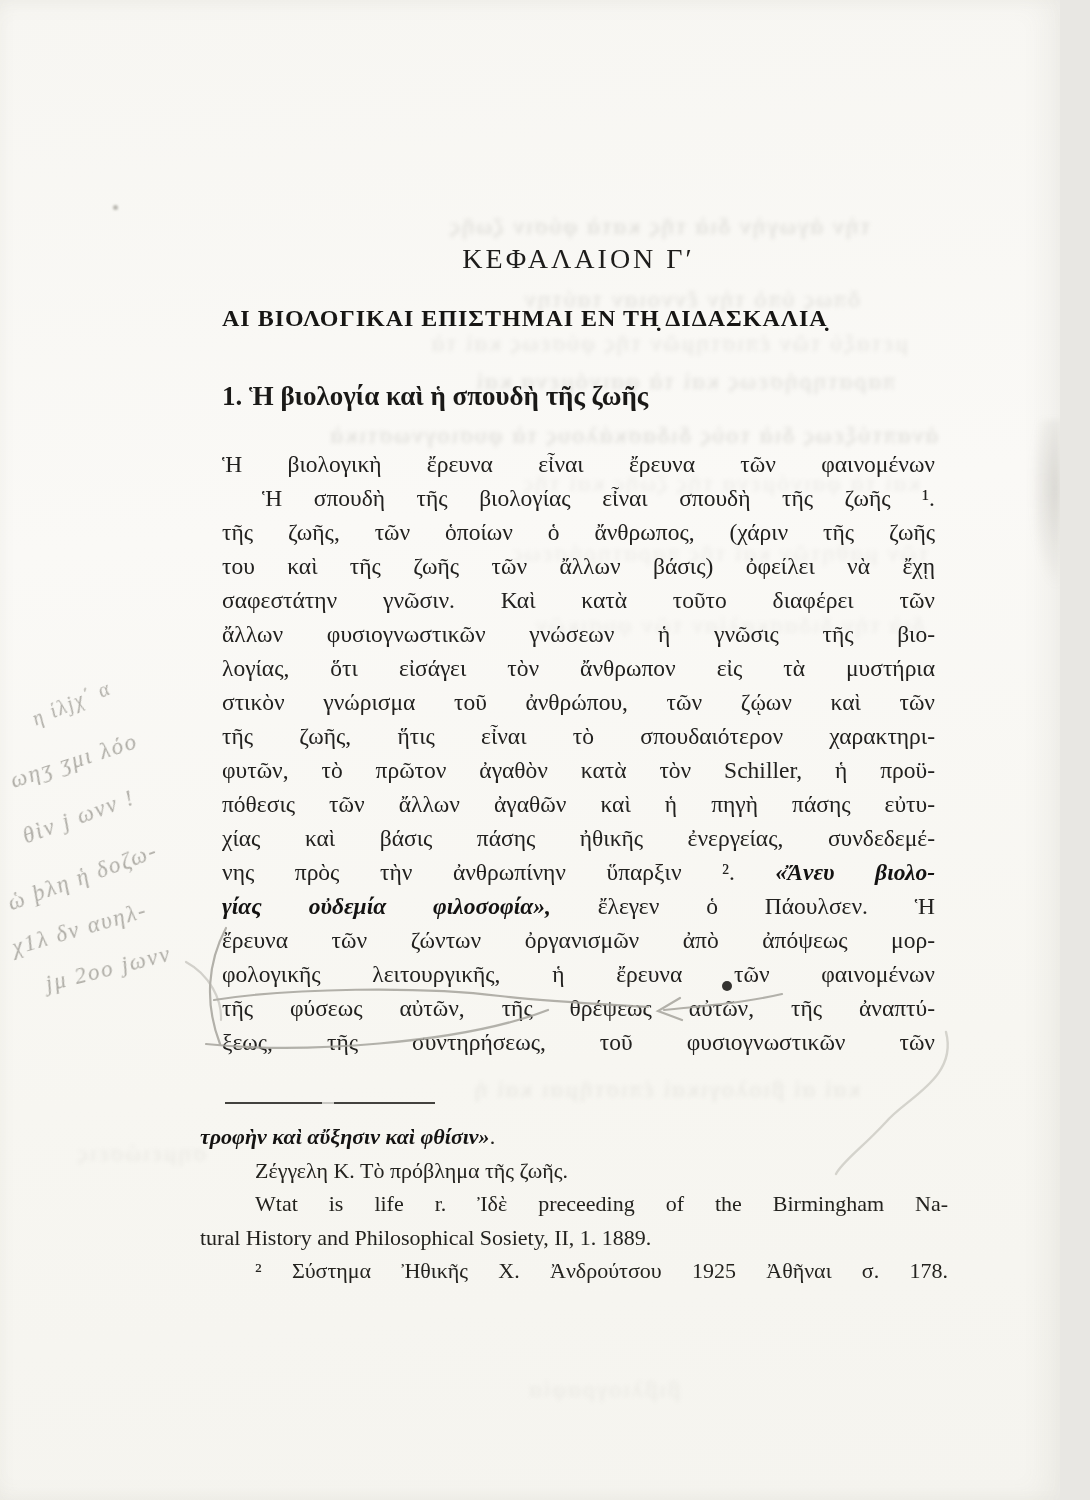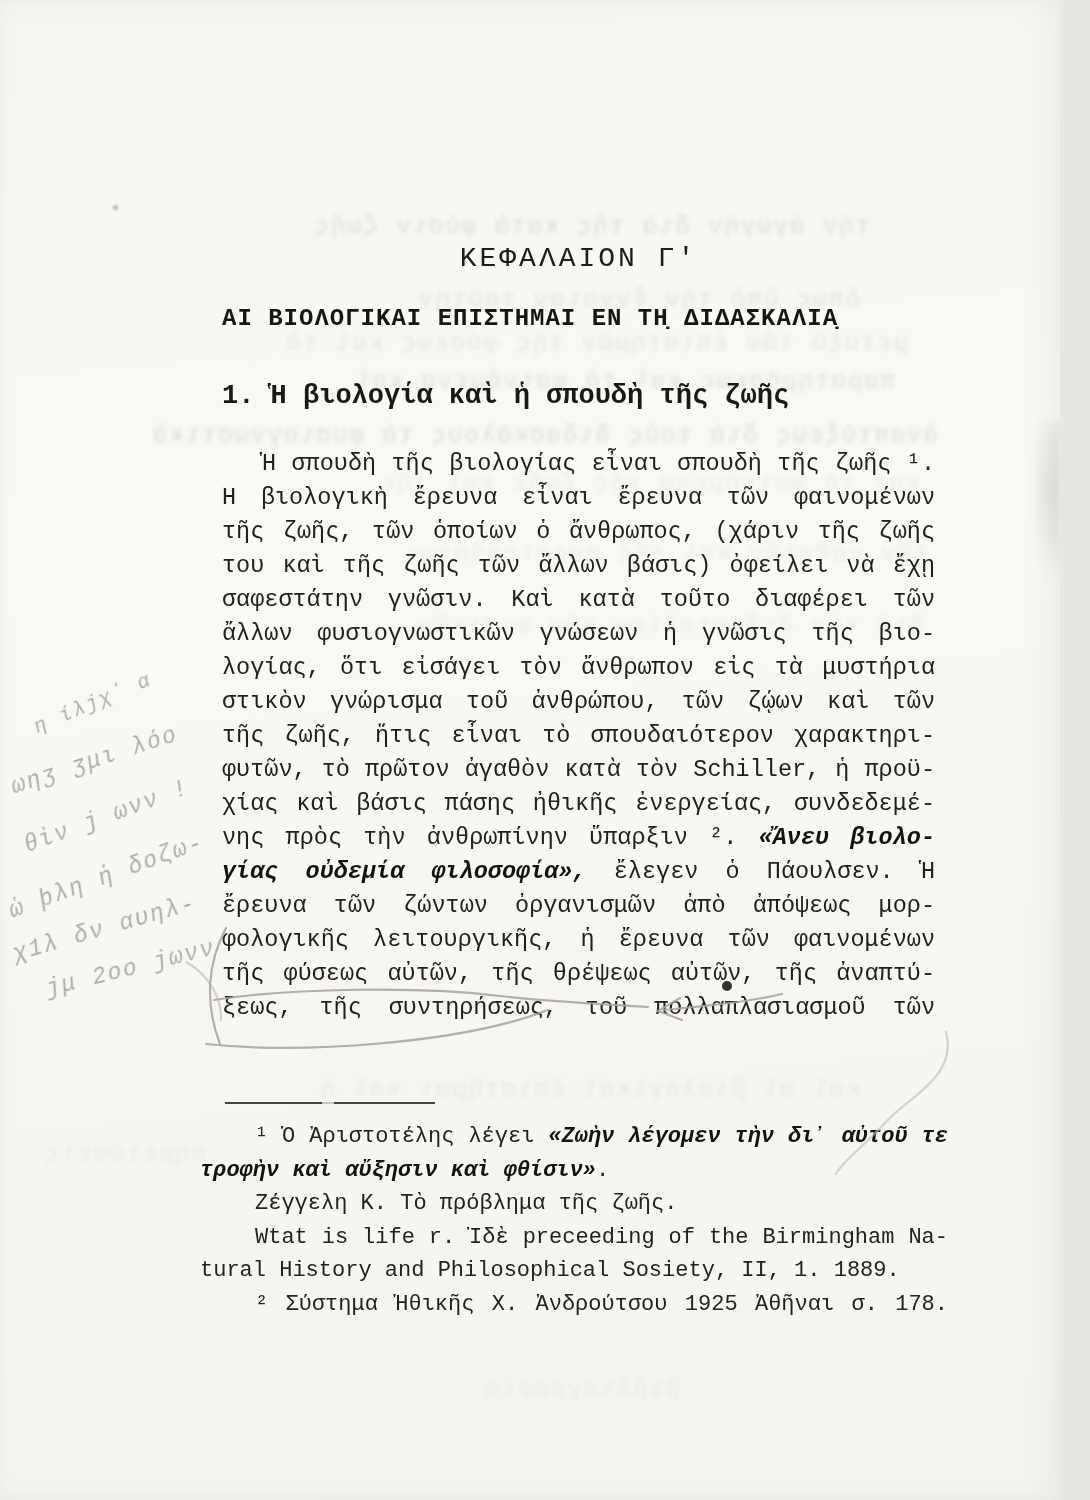--- a/index.html
+++ b/index.html
@@ -1,19 +1,19 @@
 <!DOCTYPE html>
 <html><head>
 <meta charset="utf-8">
 <style>
   html,body{margin:0;padding:0;background:#e8e7e3;}
   .page{
     position:relative; width:1060px; height:1500px; overflow:hidden;
     background:linear-gradient(175deg,#f7f6f2 0%, #faf9f6 35%, #f7f6f1 70%, #f5f4ef 100%);
-    font-family:Liberation Mono, monospace; color:#232220;
+    font-family:Liberation Serif, serif; color:#232220;
     box-shadow:inset -14px 0 26px rgba(120,115,100,0.07), inset 4px 0 14px rgba(120,115,100,0.04);
   }
   
   .ghosts{position:absolute; inset:0; pointer-events:none;}
   .ghost{
     position:absolute; transform:scaleX(-1); filter:blur(2.3px);
     color:#96948c; font-size:24px; letter-spacing:2px; white-space:nowrap;
     overflow:hidden; height:30px;
   }
   .ghost:nth-of-type(1){top:213px; left:300px; width:570px; opacity:.30;}
@@ -97,42 +97,42 @@
       <div class="ghost">βιβλιογραφία</div>
     </div>
   <div class="edge-smudge"></div>
   <div class="speck" style="left:113px; top:205px;"></div>
 
   <div class="title">ΚΕΦΑΛΑΙΟΝ  Γ′</div>
   <div class="heading">ΑΙ ΒΙΟΛΟΓΙΚΑΙ ΕΠΙΣΤΗΜΑΙ ΕΝ ΤΗ̣ ΔΙΔΑΣΚΑΛΙΑ̣</div>
   <div class="subheading">1. Ἡ βιολογία καὶ ἡ σπουδὴ τῆς ζωῆς</div>
 
   <div class="body-lines" id="body-lines">
+      <div class="bline"><span>Ἡ βιολογικὴ ἔρευνα εἶναι ἔρευνα τῶν φαινομένων</span></div>
       <div class="bline ind"><span>Ἡ σπουδὴ τῆς βιολογίας εἶναι σπουδὴ τῆς ζωῆς ¹.</span></div>
-      <div class="bline"><span>Ἡ βιολογικὴ ἔρευνα εἶναι ἔρευνα τῶν φαινομένων</span></div>
       <div class="bline"><span>τῆς ζωῆς, τῶν ὁποίων ὁ ἄνθρωπος, (χάριν τῆς ζωῆς</span></div>
       <div class="bline"><span>του καὶ τῆς ζωῆς τῶν ἄλλων βάσις) ὀφείλει νὰ ἔχῃ</span></div>
       <div class="bline"><span>σαφεστάτην γνῶσιν. Καὶ κατὰ τοῦτο διαφέρει τῶν</span></div>
       <div class="bline"><span>ἄλλων φυσιογνωστικῶν γνώσεων ἡ γνῶσις τῆς βιο-</span></div>
       <div class="bline"><span>λογίας, ὅτι εἰσάγει τὸν ἄνθρωπον εἰς τὰ μυστήρια</span></div>
       <div class="bline"><span>στικὸν γνώρισμα τοῦ ἀνθρώπου, τῶν ζῴων καὶ τῶν</span></div>
       <div class="bline"><span>τῆς ζωῆς, ἥτις εἶναι τὸ σπουδαιότερον χαρακτηρι-</span></div>
       <div class="bline"><span>φυτῶν, τὸ πρῶτον ἀγαθὸν κατὰ τὸν Schiller, ἡ προϋ-</span></div>
+      <div class="bline"><span>πόθεσις τῶν ἄλλων ἀγαθῶν καὶ ἡ πηγὴ πάσης εὐτυ-</span></div>
       <div class="bline"><span>χίας καὶ βάσις πάσης ἠθικῆς ἐνεργείας, συνδεδεμέ-</span></div>
       <div class="bline"><span>νης πρὸς τὴν ἀνθρωπίνην ὕπαρξιν ². </span><span class="bi">«Ἄνευ βιολο-</span></div>
       <div class="bline"><span class="bi">γίας οὐδεμία φιλοσοφία»,</span><span> ἔλεγεν ὁ Πάουλσεν. Ἡ</span></div>
       <div class="bline"><span>ἔρευνα τῶν ζώντων ὀργανισμῶν ἀπὸ ἀπόψεως μορ-</span></div>
       <div class="bline"><span>φολογικῆς λειτουργικῆς, ἡ ἔρευνα τῶν φαινομένων</span></div>
       <div class="bline"><span>τῆς φύσεως αὐτῶν, τῆς θρέψεως αὐτῶν, τῆς ἀναπτύ-</span></div>
-      <div class="bline"><span>ξεως, τῆς συντηρήσεως, τοῦ πολλαπλασιασμοῦ τῶν</span></div>
+      <div class="bline"><span>ξεως, τῆς συντηρήσεως, τοῦ φυσιογνωστικῶν τῶν</span></div>
     </div>
 
   <div class="footrule"></div>
   <div class="footnotes" id="footnotes">
-      <div class="fline ind full"><span>¹ Ὁ Ἀριστοτέλης λέγει </span><span class="bi">«Ζωὴν λέγομεν τὴν δι᾽ αὐτοῦ τε</span></div>
       <div class="fline"><span class="bi">τροφὴν καὶ αὔξησιν καὶ φθίσιν»</span><span>.</span></div>
       <div class="fline ind"><span>Ζέγγελη Κ. Τὸ πρόβλημα τῆς ζωῆς.</span></div>
       <div class="fline ind full"><span>Wtat is life r. Ἰδὲ preceeding of the Birmingham Na-</span></div>
       <div class="fline"><span>tural History and Philosophical Sosiety, II, 1. 1889.</span></div>
       <div class="fline ind full"><span>² Σύστημα Ἠθικῆς Χ. Ἀνδρούτσου 1925 Ἀθῆναι σ. 178.</span></div>
     </div>
 
   <div class="marg" id="marginalia">
       <div class="marg-line">η ίλϳχ΄ α</div>
       <div class="marg-line">ωηʒ ʒμι λόο</div>

